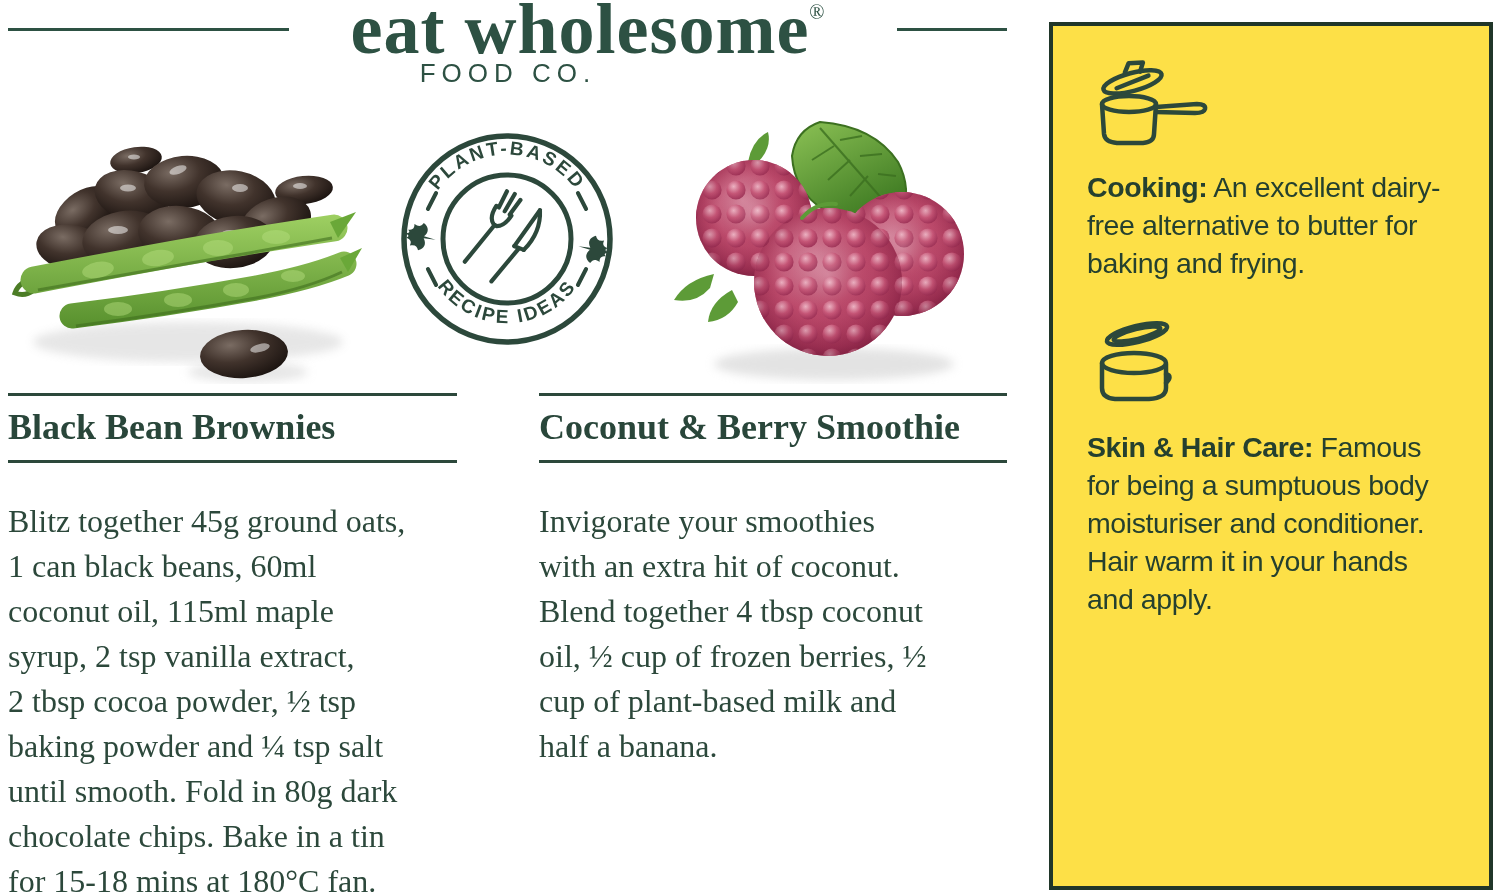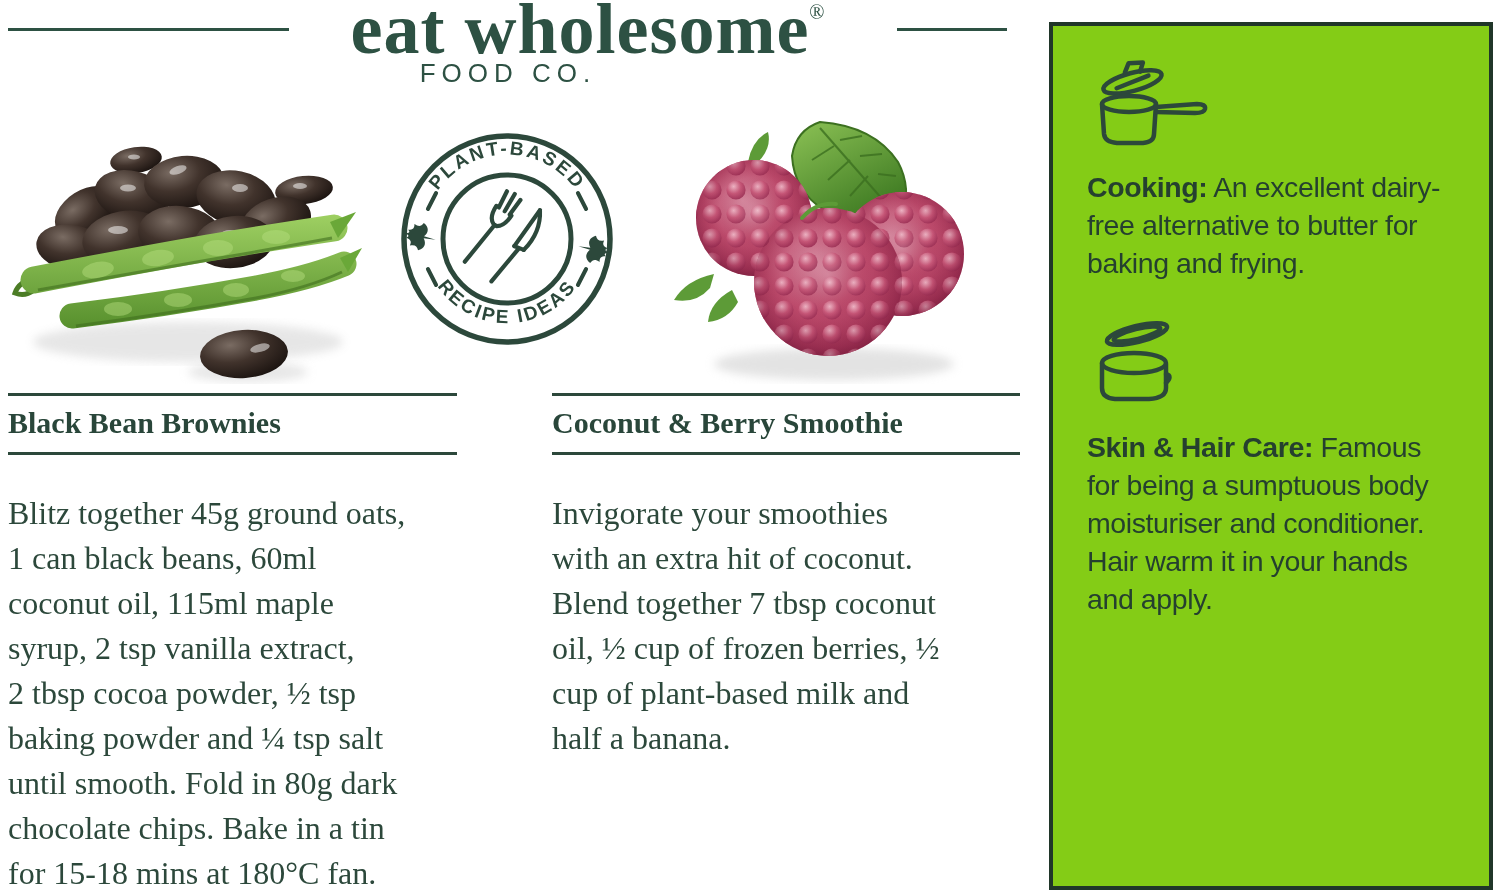--- a/index.html
+++ b/index.html
@@ -7,25 +7,25 @@
        font-family:"Liberation Serif",serif;color:#2c483b;}
   .abs{position:absolute;}
   .hline{position:absolute;height:3px;background:#2d5143;top:28px;}
   .logo{position:absolute;left:278px;top:-12px;width:620px;text-align:center;
         color:#2d5143;font-weight:700;font-size:72px;letter-spacing:1px;white-space:nowrap;}
   .logo sup{font-size:20px;vertical-align:34px;font-weight:400;}
   .foodco{position:absolute;left:408px;top:58px;width:200px;text-align:center;
         font-family:"Liberation Sans",sans-serif;font-size:26px;letter-spacing:6px;color:#2d5143;}
   .col{position:absolute;top:393px;}
   .col1{left:8px;width:449px;}
-  .col2{left:552px;width:468px;}
+  .col2{left:539px;width:468px;}
   .rule{height:3px;background:#2c483b;}
-  .rtitle{margin:10px 0 12px 0;font-size:30px;font-weight:700;color:#29463a;letter-spacing:0;}
+  .rtitle{margin:10px 0 12px 0;font-size:36px;font-weight:700;color:#29463a;letter-spacing:0;}
   .rbody{margin-top:36px;font-size:32px;line-height:45px;white-space:pre-line;color:#2c483b;}
-  .panel{position:absolute;left:1049px;top:22px;width:444px;height:868px;background:#84cc16;
+  .panel{position:absolute;left:1049px;top:22px;width:444px;height:868px;background:#fde047;
          border:4px solid #203629;box-sizing:border-box;padding:32px 34px 0 34px;
          font-family:"Liberation Sans",sans-serif;color:#25402f;}
   .blurb{font-size:28.5px;line-height:38px;letter-spacing:-0.4px;margin:14px 0 0 0;}
   .blurb b{font-weight:700;}
   .uitem{margin-bottom:36px;}
   .ic{stroke:#2c483b;fill:none;stroke-width:4.5;stroke-linecap:round;stroke-linejoin:round;}
   svg text{font-family:"Liberation Sans",sans-serif;font-weight:700;}
 </style>
 </head>
 <body>
@@ -220,21 +220,21 @@
 chocolate chips. Bake in a tin
 for 15-18 mins at 180°C fan.</div>
 </div>
 
 <div class="col col2">
   <div class="rule"></div>
   <div class="rtitle">Coconut &amp; Berry Smoothie</div>
   <div class="rule"></div>
   <div class="rbody">Invigorate your smoothies
 with an extra hit of coconut.
-Blend together 7 tbsp coconut
+Blend together 4 tbsp coconut
 oil, ½ cup of frozen berries, ½
 cup of plant-based milk and
 half a banana.</div>
 </div>
 
 <div class="panel">
 
   <div class="uitem">
     <svg width="125" height="92" viewBox="0 0 125 92" class="ic">
       <g transform="rotate(-15 45 22)">

